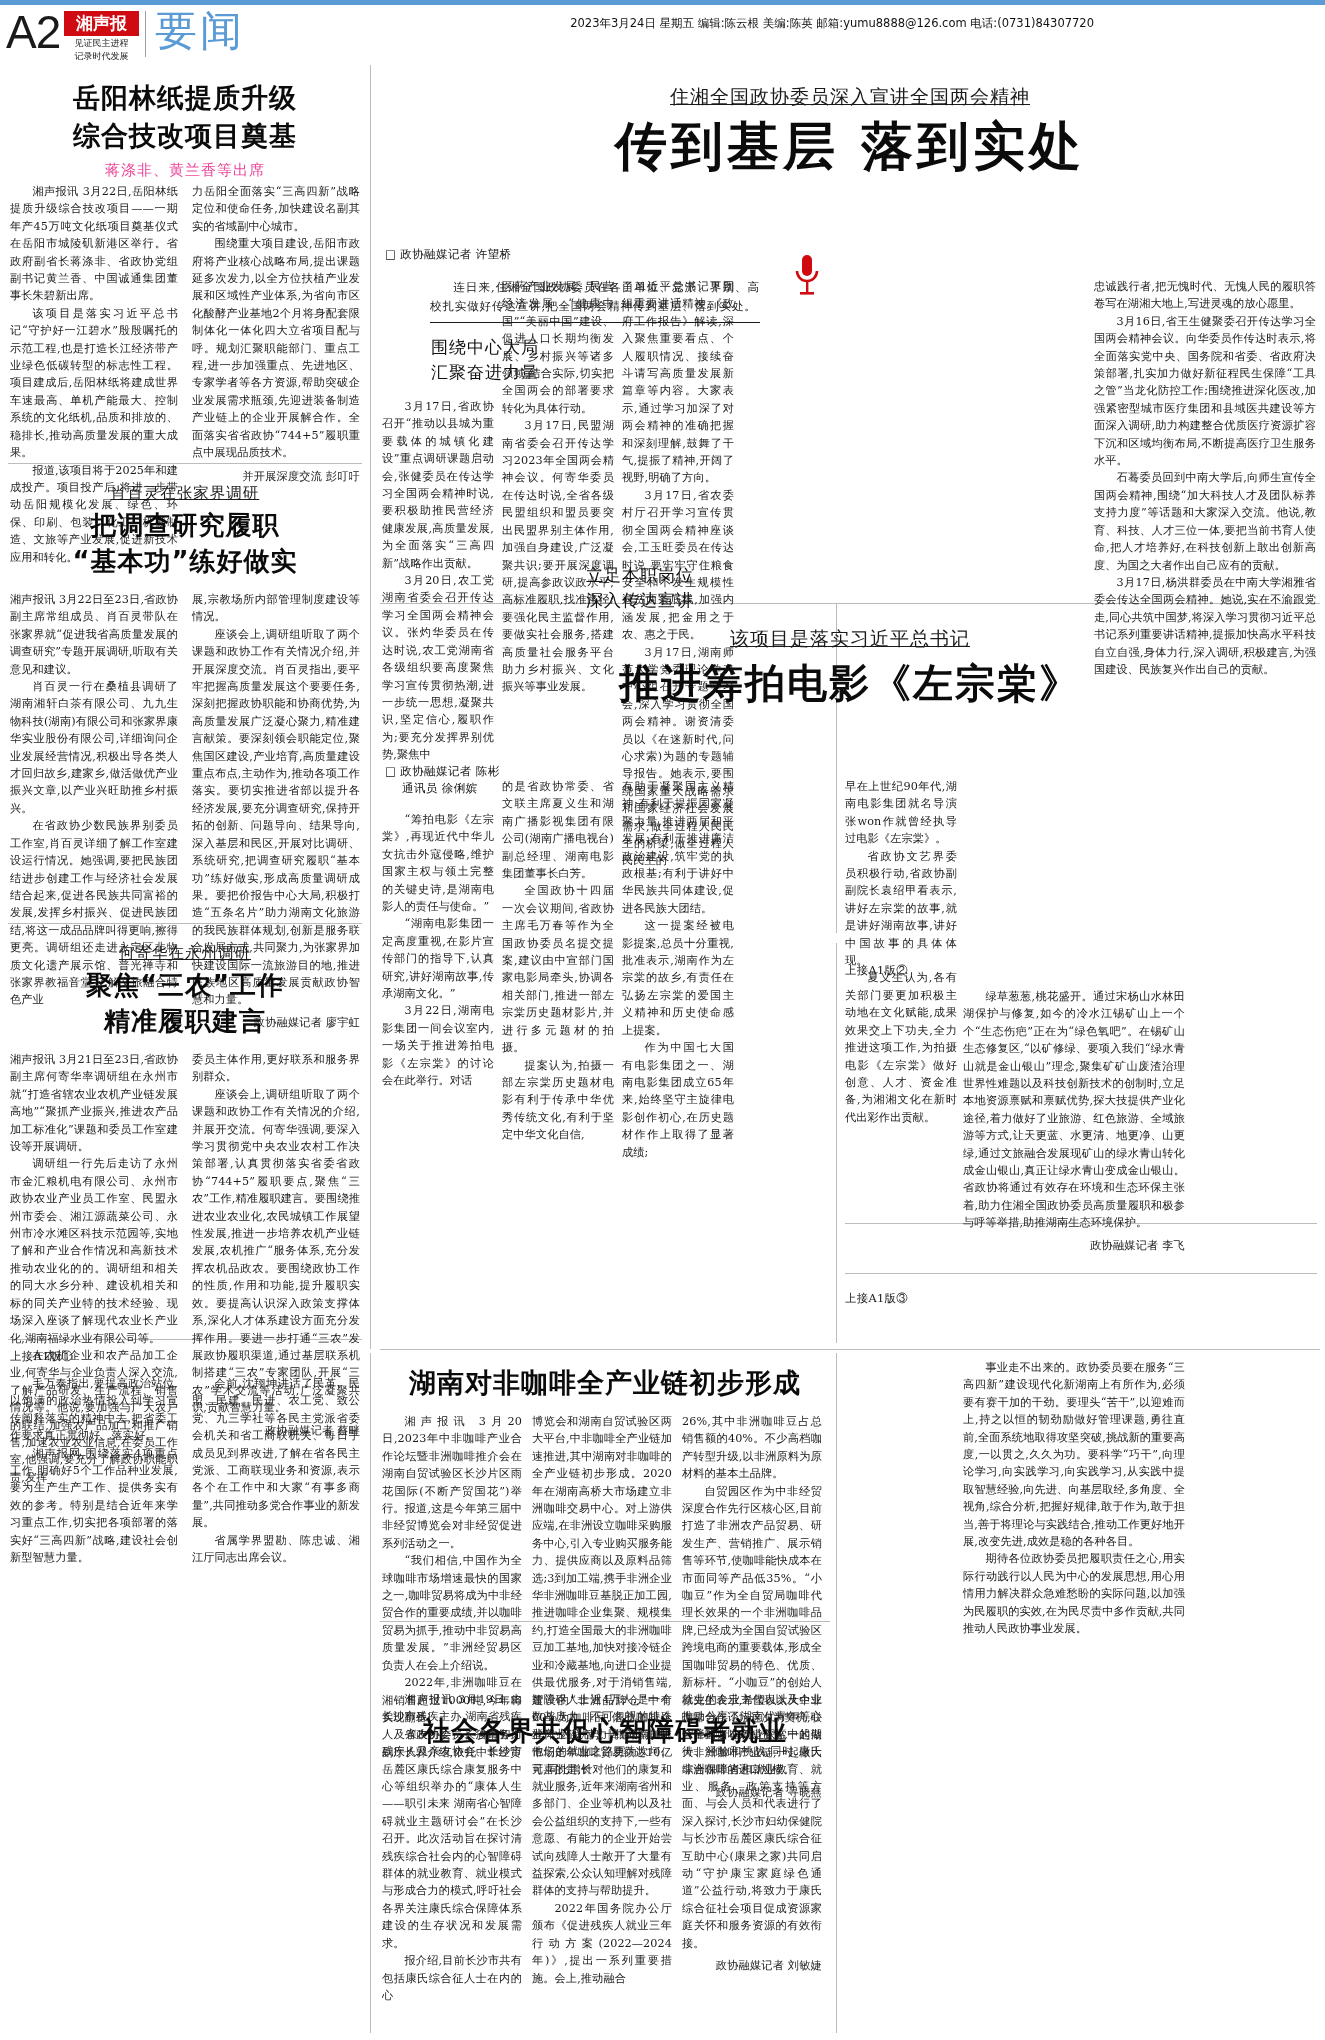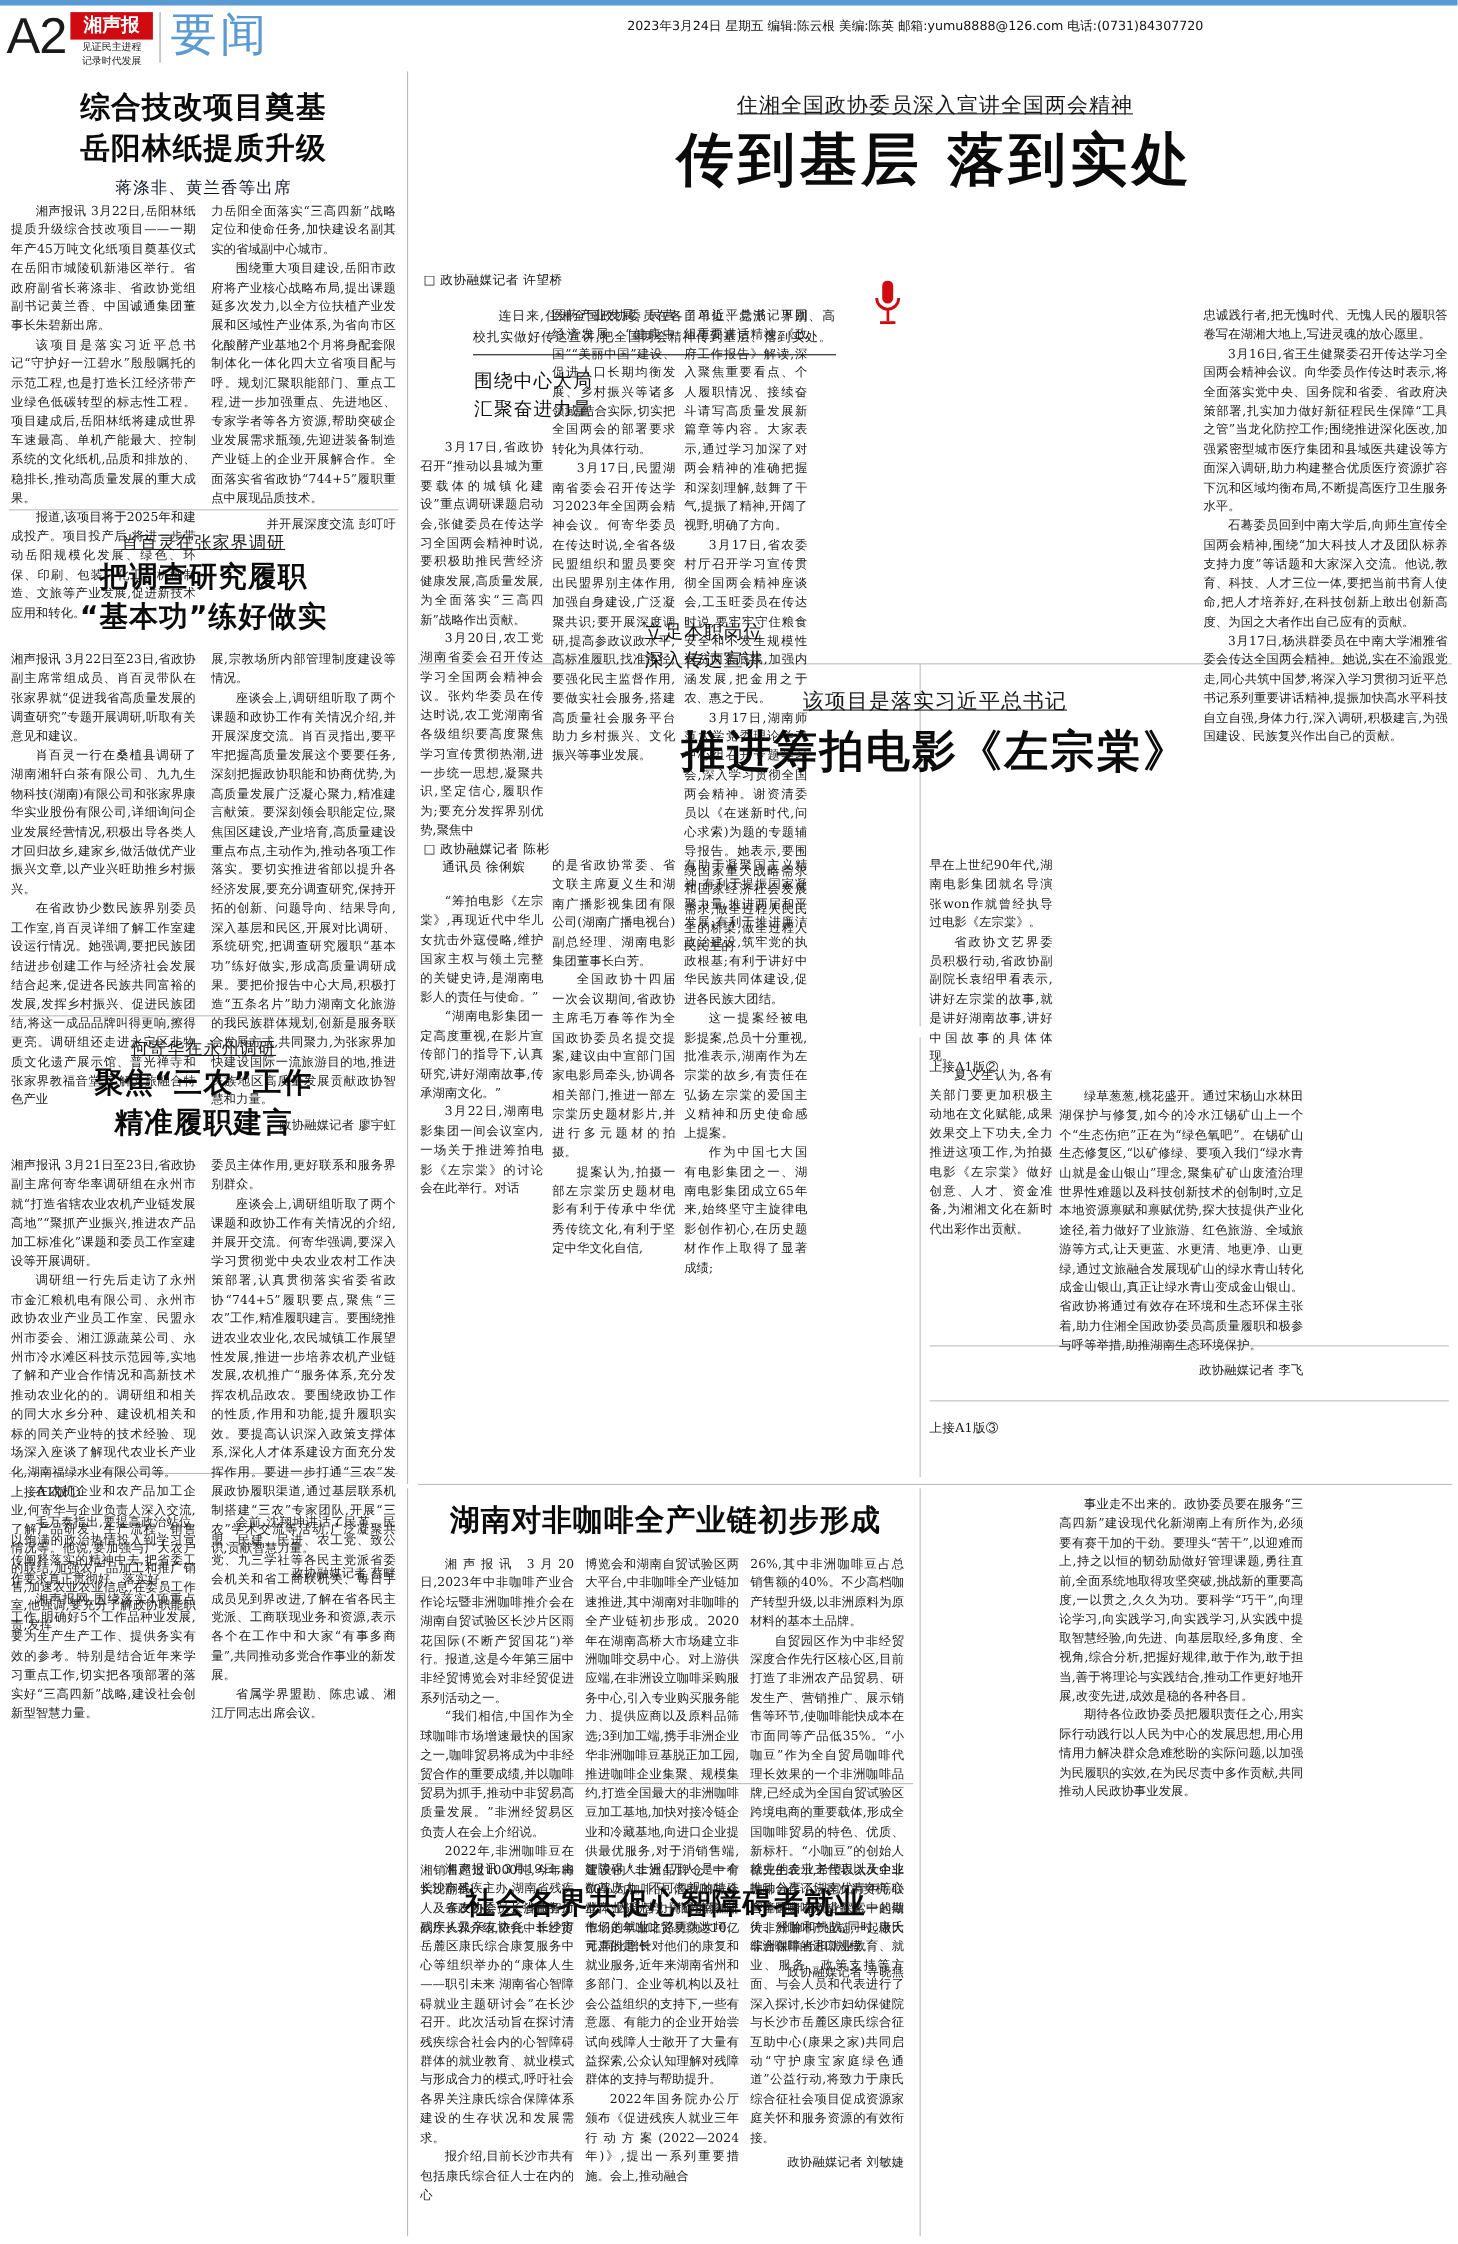--- a/index.html
+++ b/index.html
@@ -85,21 +85,21 @@
     font-size:15.5px; color:#1a1a1a; text-align:center;
     letter-spacing:1px; line-height:24px; font-weight:400;text-decoration:underline;
   }
   .hl-main{
     font-family:"DejaVu Sans", sans-serif;
     font-weight:bold; color:#0b0b0b; text-align:center;
     letter-spacing:1px;
   }
   .hl-sub{
     font-family:"DejaVu Serif", serif;
-    font-size:15px; color:#0f172a; text-align:center;
+    font-size:15px; color:#ec4899; text-align:center;
     letter-spacing:1px; line-height:24px;
   }
   .byline{
     font-family:"DejaVu Sans", sans-serif;
     font-size:11.5px; color:#141414; line-height:17px;
     letter-spacing:0.4px;
   }
   .lead-box{
     font-family:"DejaVu Serif", serif;
     font-size:11.6px; line-height:19px; color:#1a1a1a;
@@ -157,22 +157,22 @@
   <div class="hrule" style="left:8px;  top:400px;  width:354px;"></div>
   <div class="hrule" style="left:8px;  top:860px;  width:354px;"></div>
   <div class="hrule" style="left:8px;  top:1276px; width:354px;"></div>
   <div class="hrule" style="left:380px; top:540px;  width:940px;"></div>
   <div class="hrule" style="left:380px; top:1286px; width:940px;"></div>
   <div class="hrule" style="left:380px; top:1558px; width:450px;"></div>
   <div class="hrule" style="left:845px; top:1160px; width:472px;"></div>
   <div class="hrule" style="left:845px; top:1210px; width:472px;"></div>
 
   <div style="position:absolute; left:8px; top:16px; width:354px;">
+    <div class="hl-main" style="font-size:27px; line-height:38px;">岳阳林纸提质升级</div>
     <div class="hl-main" style="font-size:27px; line-height:38px;">综合技改项目奠基</div>
-    <div class="hl-main" style="font-size:27px; line-height:38px;">岳阳林纸提质升级</div>
     <div class="hl-sub" style="margin-top:3px;">蒋涤非、黄兰香等出席</div>
   </div>
 
   <div class="col-text" style="position:absolute; left:10px; top:120px; width:168px;">
     <p>湘声报讯 3月22日,岳阳林纸提质升级综合技改项目——一期年产45万吨文化纸项目奠基仪式在岳阳市城陵矶新港区举行。省政府副省长蒋涤非、省政协党组副书记黄兰香、中国诚通集团董事长朱碧新出席。</p>
     <p>该项目是落实习近平总书记“守护好一江碧水”殷殷嘱托的示范工程,也是打造长江经济带产业绿色低碳转型的标志性工程。项目建成后,岳阳林纸将建成世界车速最高、单机产能最大、控制系统的文化纸机,品质和排放的、稳排长,推动高质量发展的重大成果。</p>
     <p>报道,该项目将于2025年和建成投产。项目投产后,将进一步带动岳阳规模化发展、绿色、环保、印刷、包装、化工、机械制造、文旅等产业发展,促进新技术应用和转化。</p>
   </div>
   <div class="col-text" style="position:absolute; left:192px; top:120px; width:168px;">
     <p class="noind">力岳阳全面落实“三高四新”战略定位和使命任务,加快建设名副其实的省域副中心城市。</p>

